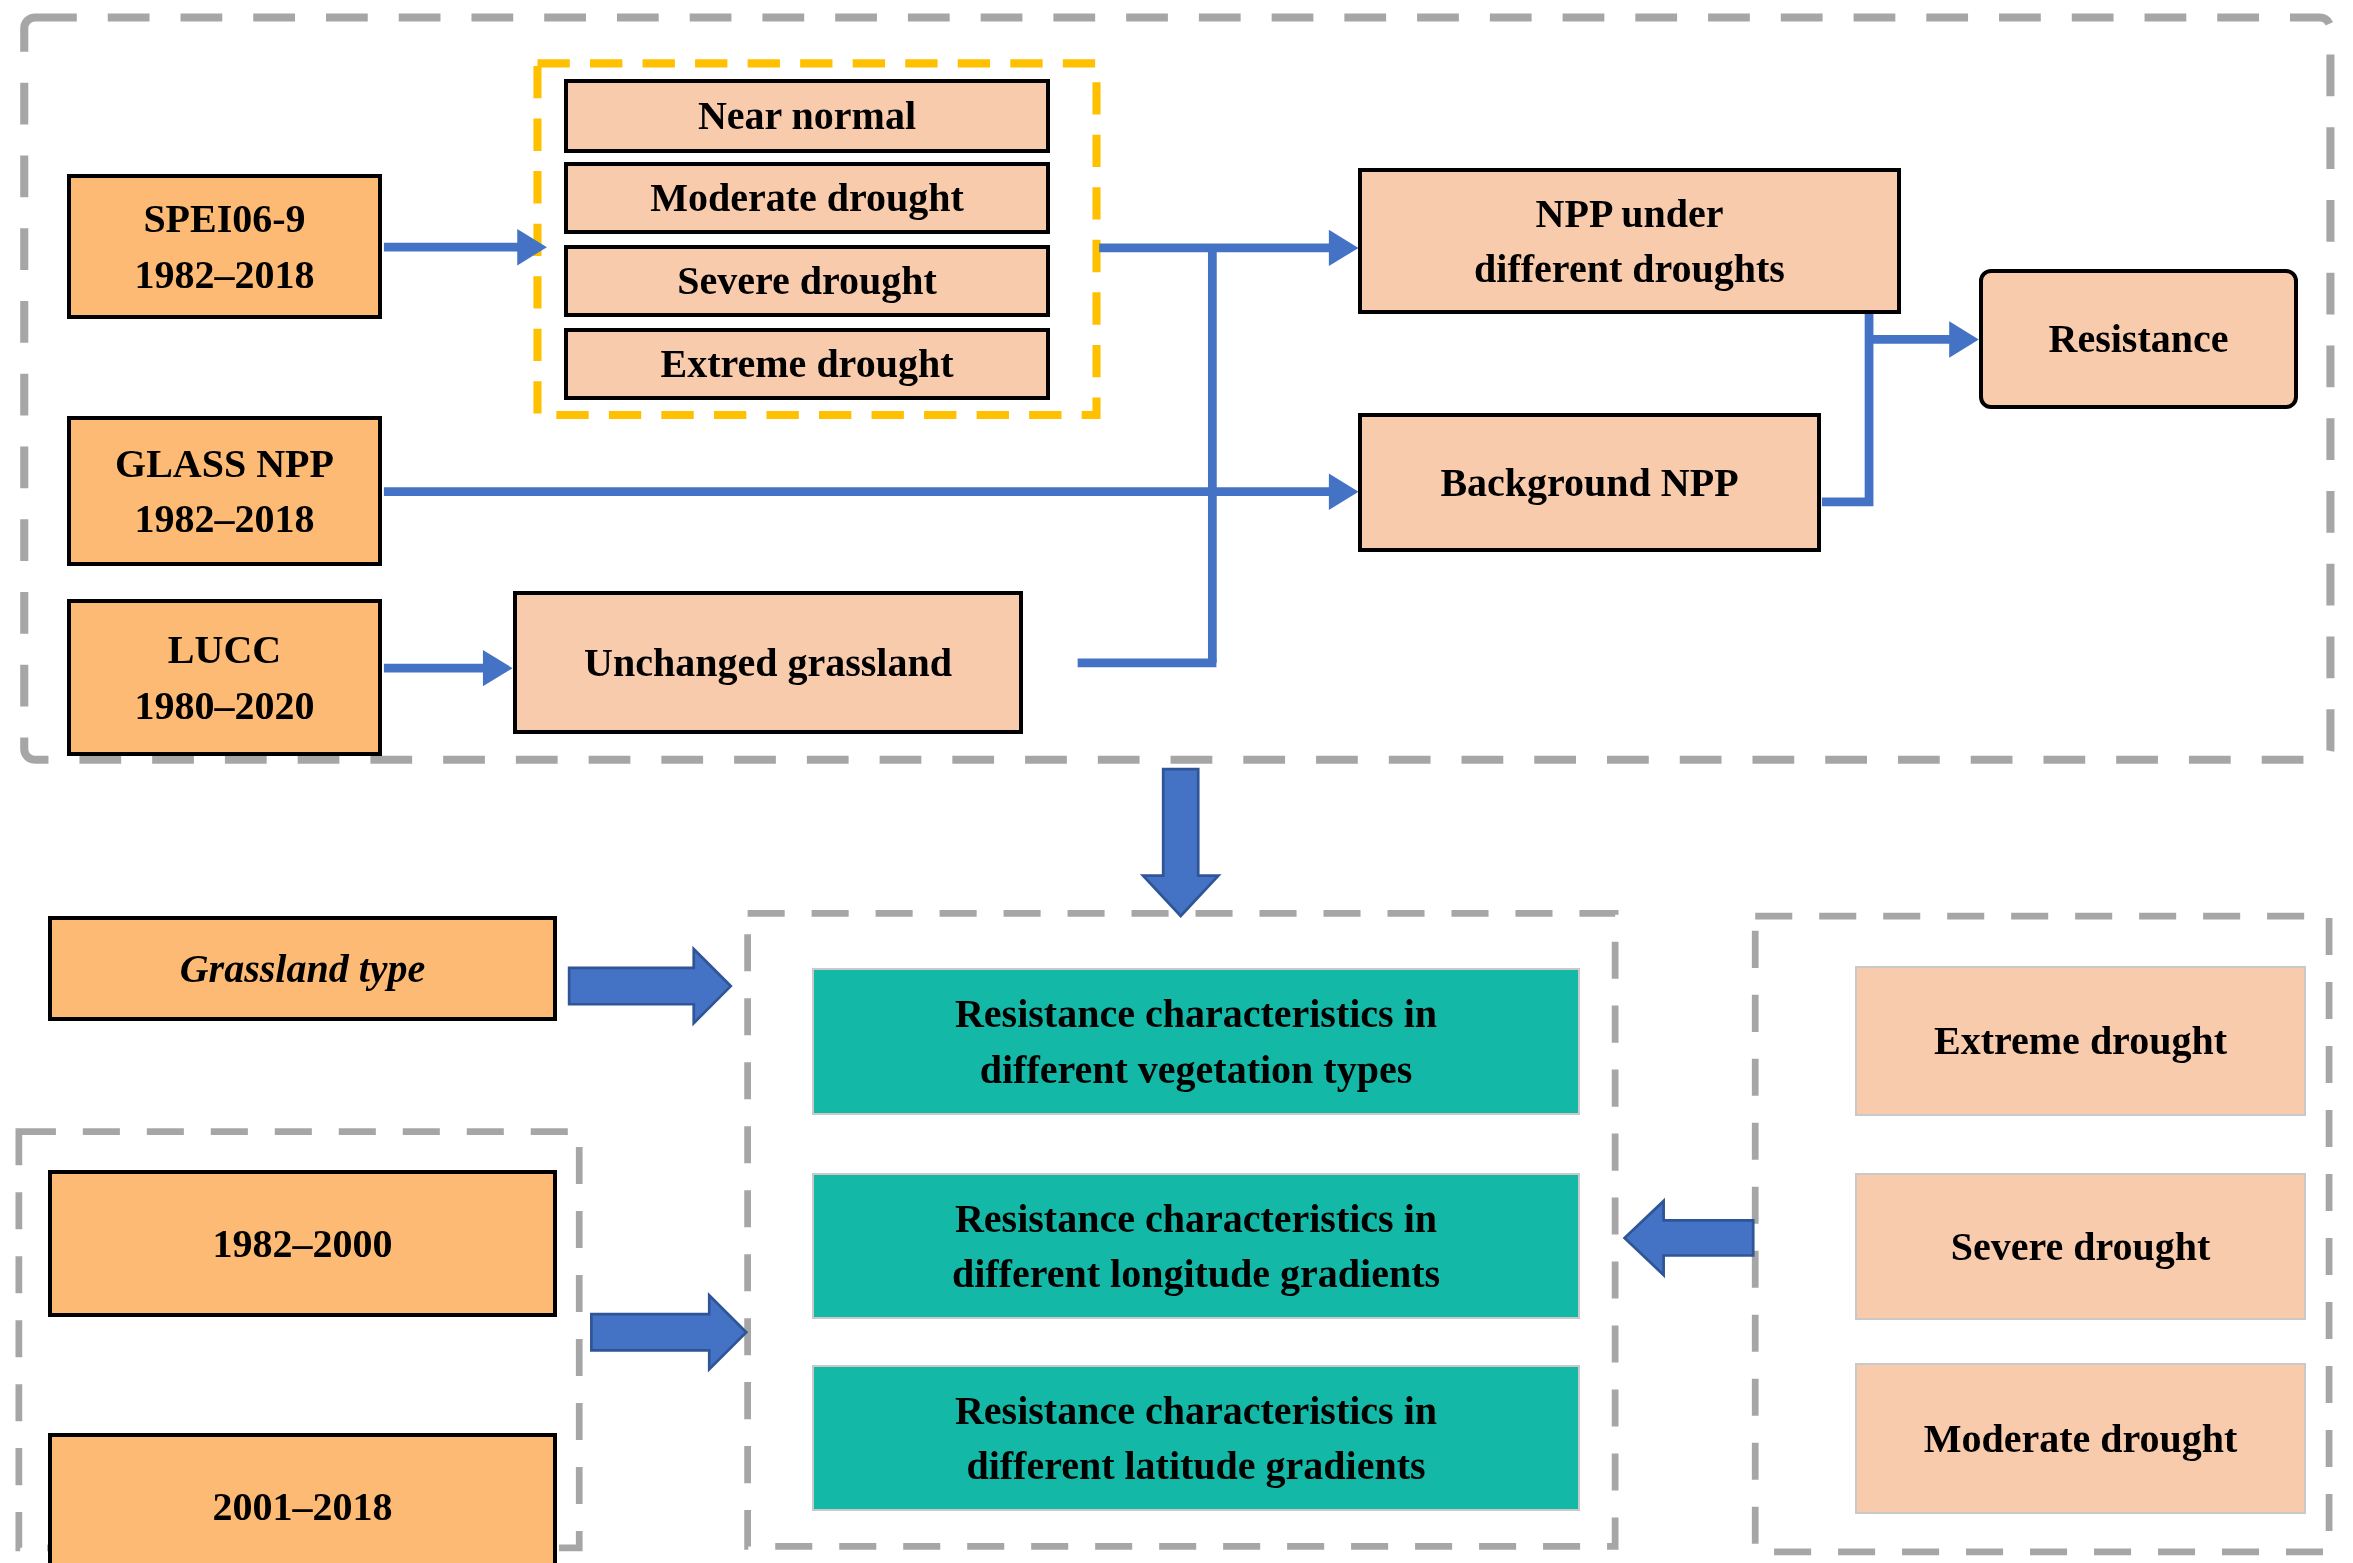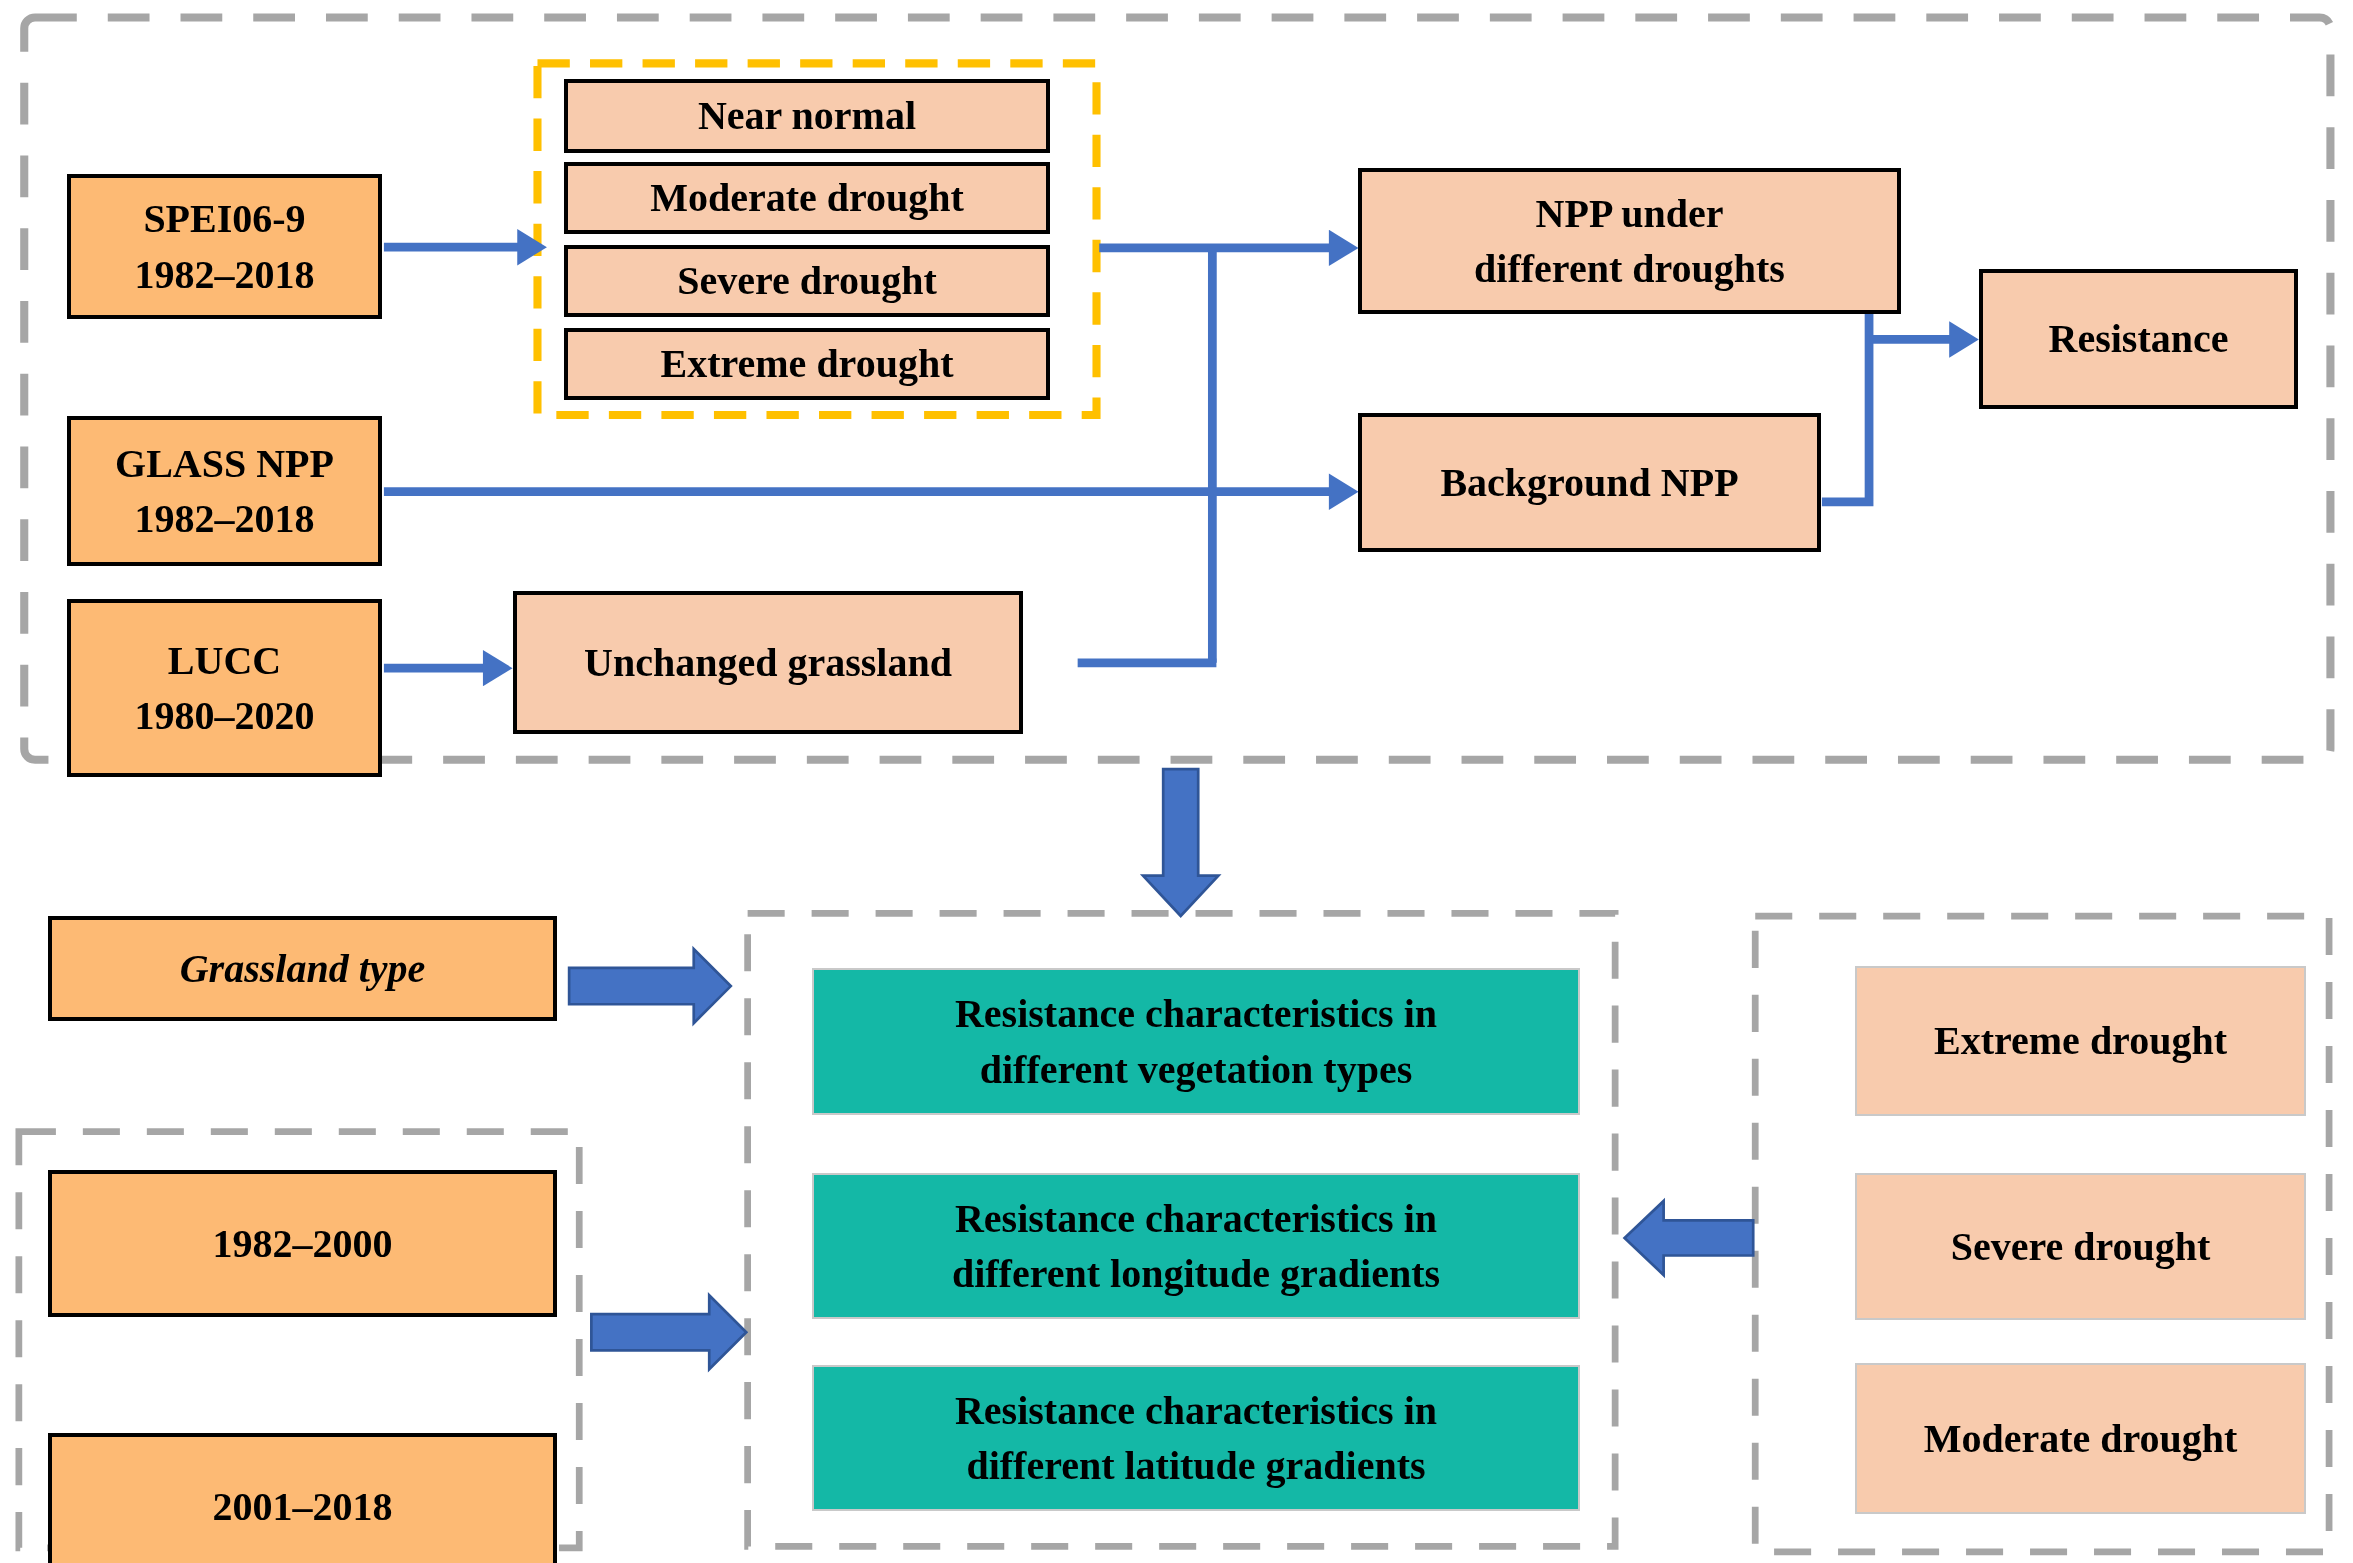--- a/index.html
+++ b/index.html
@@ -55,21 +55,21 @@
   </svg>
 
   <div class="box green" style="left:67px;top:174px;width:315px;height:145px;">
     <span class="label">SPEI06-9
 1982–2018</span>
   </div>
   <div class="box green" style="left:67px;top:416px;width:315px;height:150px;">
     <span class="label">GLASS NPP
 1982–2018</span>
   </div>
-  <div class="box green" style="left:67px;top:599px;width:315px;height:178px;">
+  <div class="box green" style="left:67px;top:599px;width:315px;height:157px;">
     <span class="label">LUCC
 1980–2020</span>
   </div>
 
   <div class="box orange" style="left:564px;top:79px;width:486px;height:74px;text-align:right;">
     <span class="label">Near normal</span>
   </div>
   <div class="box orange" style="left:564px;top:162px;width:486px;height:72px;">
     <span class="label">Moderate drought</span>
   </div>
@@ -80,21 +80,21 @@
     <span class="label">Extreme drought</span>
   </div>
 
   <div class="box orange" style="left:1358px;top:168px;width:543px;height:146px;">
     <span class="label">NPP under
 different droughts</span>
   </div>
   <div class="box orange" style="left:1358px;top:413px;width:463px;height:139px;">
     <span class="label">Background NPP</span>
   </div>
-  <div class="box orange" style="left:1979px;top:269px;width:319px;height:140px;">
+  <div class="box orange" style="left:1979px;top:269px;width:319px;height:140px;border-radius:12px;">
     <span class="label">Resistance</span>
   </div>
   <div class="box orange" style="left:513px;top:591px;width:510px;height:143px;">
     <span class="label">Unchanged grassland</span>
   </div>
 
   <div class="box green" style="left:48px;top:916px;width:509px;height:105px;font-style:italic;">
     <span class="label">Grassland type</span>
   </div>
   <div class="box green" style="left:48px;top:1170px;width:509px;height:147px;">

